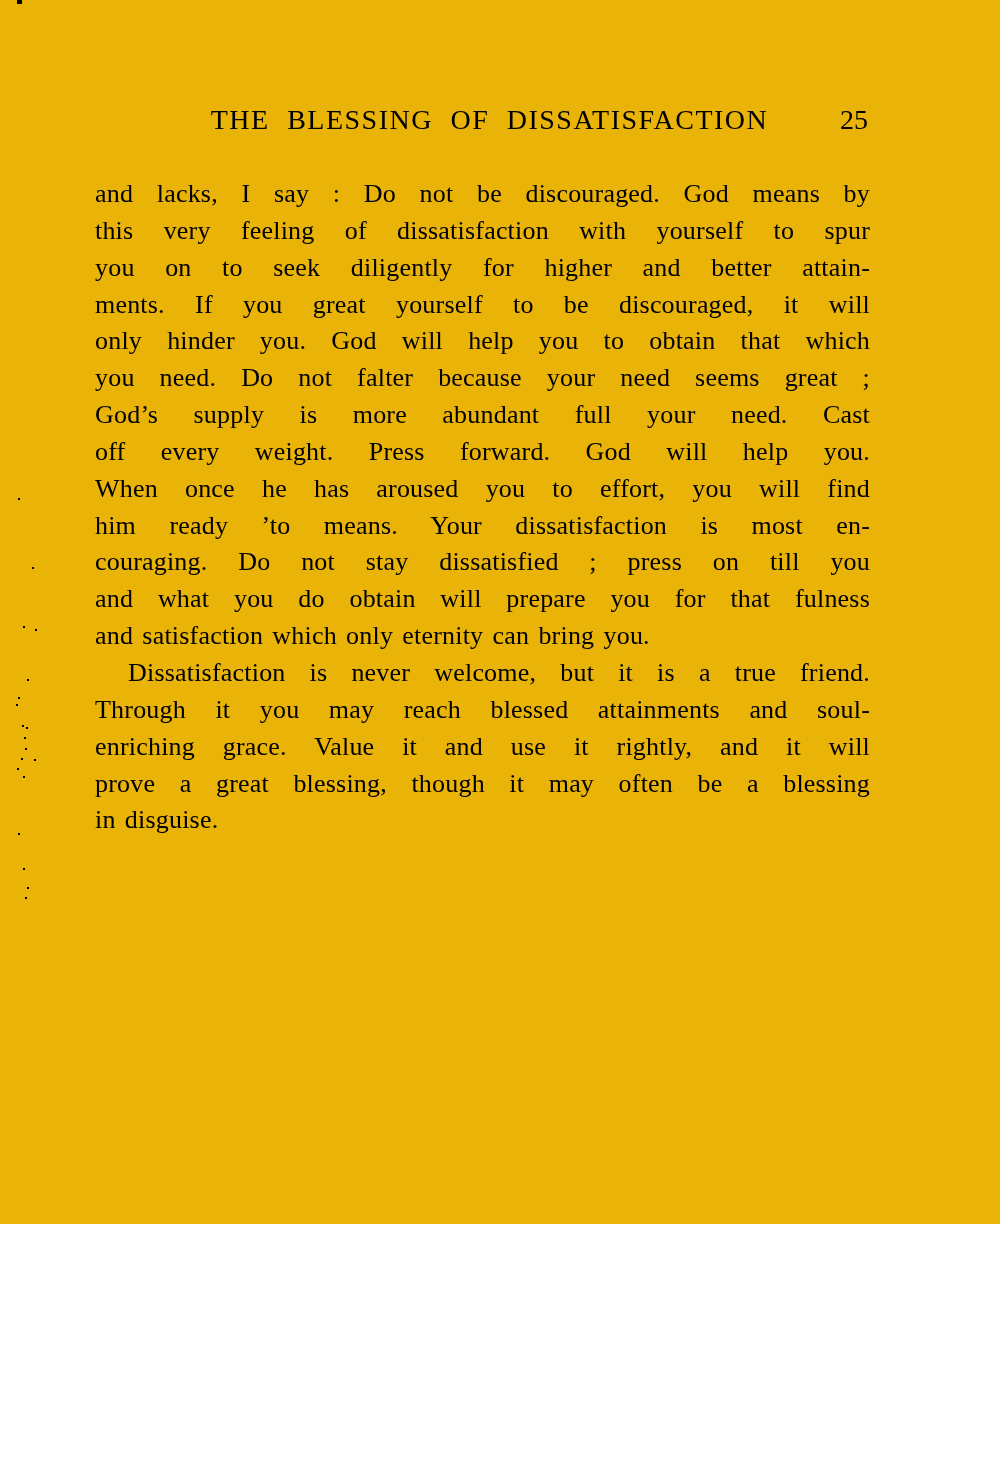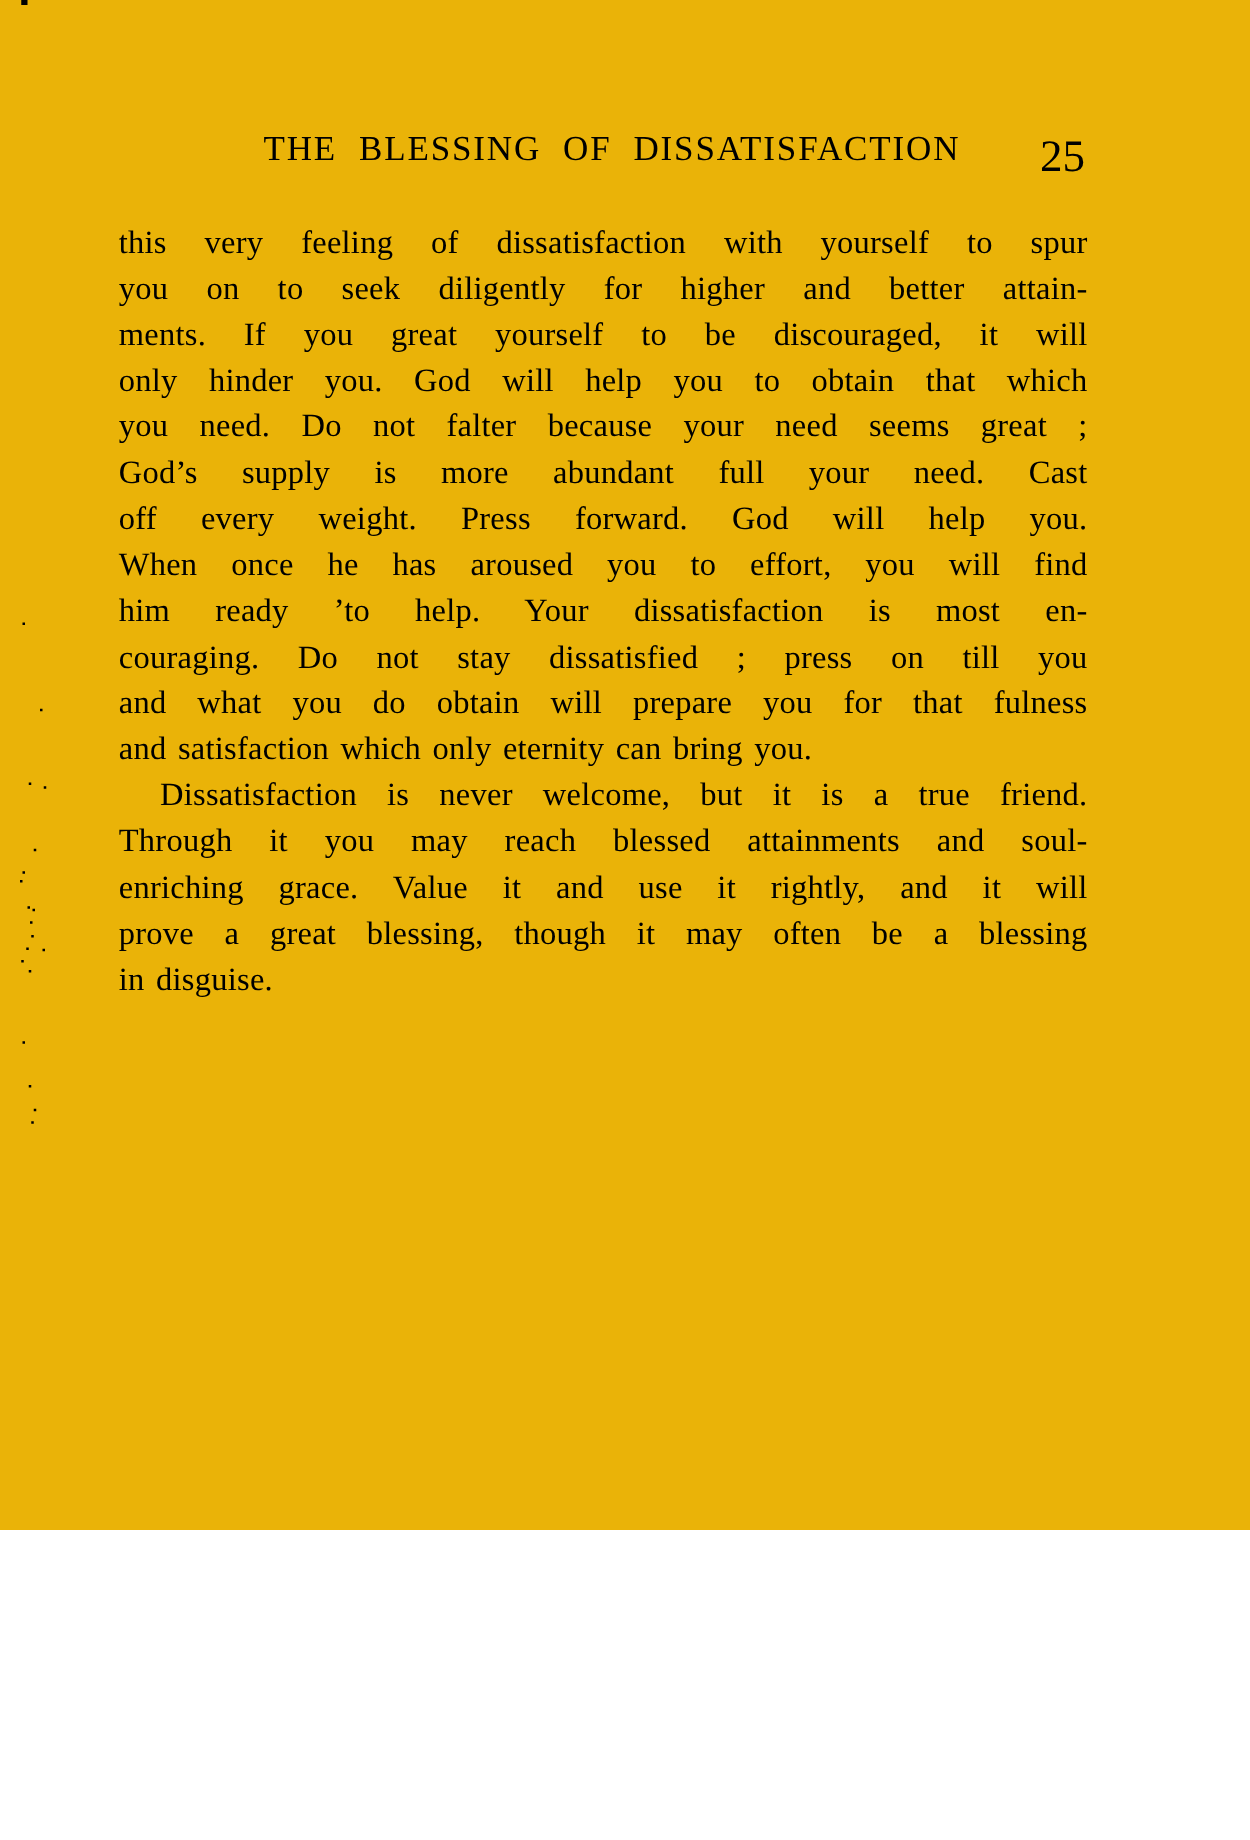--- a/index.html
+++ b/index.html
@@ -30,21 +30,21 @@
     text-indent: 14px;
     font-size: 28px;
     letter-spacing: 1.5px;
     word-spacing: 9px;
     white-space: nowrap;
   }
   .page-number {
     position: absolute;
     right: 2px;
     top: 0;
-    font-size: 36px;
+    font-size: 28px;
   }
   
   .text-block {
     position: absolute;
     left: 95px;
     top: 176px;
     width: 775px;
     font-size: 26px;
     line-height: 36.85px;
     letter-spacing: 0.2px;
@@ -105,29 +105,30 @@
 <body>
 
 <div class="page">
 
   <div class="running-head">
     <span class="head-title">THE BLESSING OF DISSATISFACTION</span>
     <span class="page-number">25</span>
   </div>
 
   <div class="text-block" id="text-block">
+      <div class="line">and lacks, I say : Do not be discouraged.  God means by</div>
       <div class="line">this very feeling of dissatisfaction with yourself to spur</div>
       <div class="line">you on to seek diligently for higher and better attain-</div>
       <div class="line">ments.  If you great yourself to be discouraged, it will</div>
       <div class="line">only hinder you.  God will help you to obtain that which</div>
       <div class="line">you need.  Do not falter because your need seems great ;</div>
       <div class="line">God’s supply is more abundant full your need.  Cast</div>
       <div class="line">off every weight.  Press forward.  God will help you.</div>
       <div class="line">When once he has aroused you to effort, you will find</div>
-      <div class="line">him ready ’to help.  Your dissatisfaction is most en-</div>
+      <div class="line">him ready ’to means.  Your dissatisfaction is most en-</div>
       <div class="line">couraging.  Do not stay dissatisfied ; press on till you</div>
       <div class="line">and what you do obtain will prepare you for that fulness</div>
       <div class="line last">and satisfaction which only eternity can bring you.</div>
       <div class="line indent">Dissatisfaction is never welcome, but it is a true friend.</div>
       <div class="line">Through it you may reach blessed attainments and soul-</div>
       <div class="line">enriching grace.  Value it and use it rightly, and it will</div>
       <div class="line">prove a great blessing, though it may often be a blessing</div>
       <div class="line last">in disguise.</div>
     </div>
 

